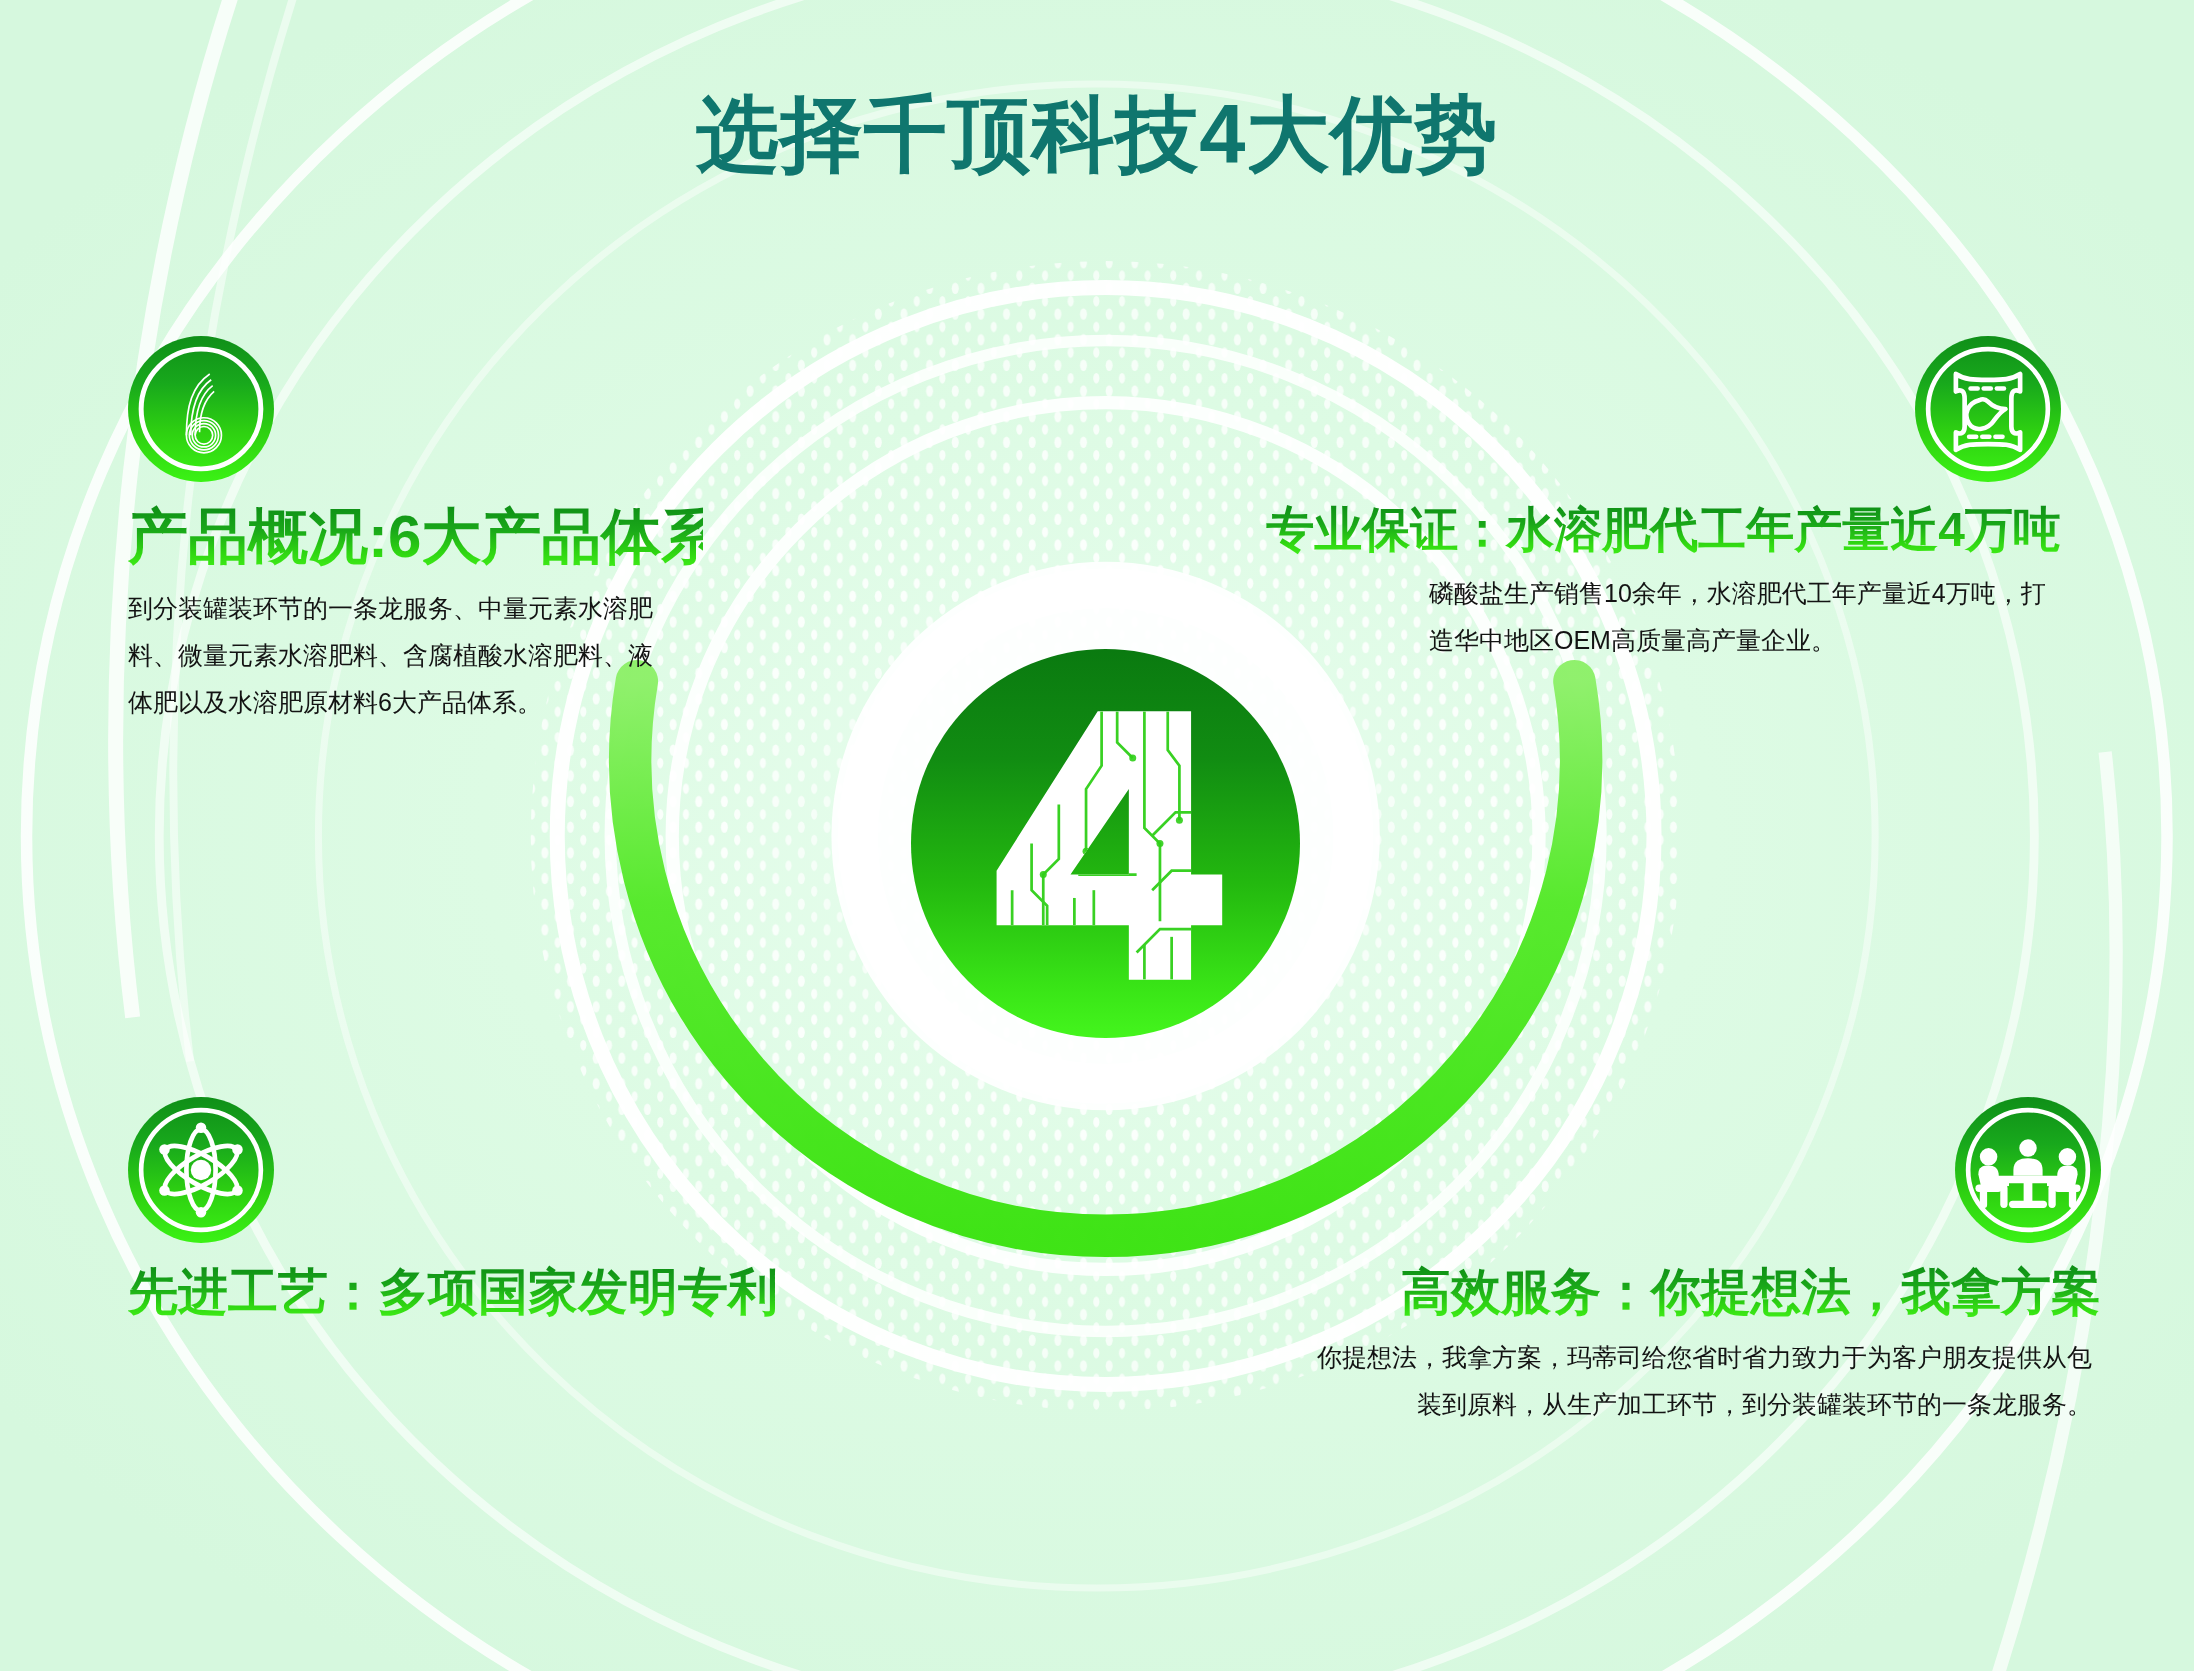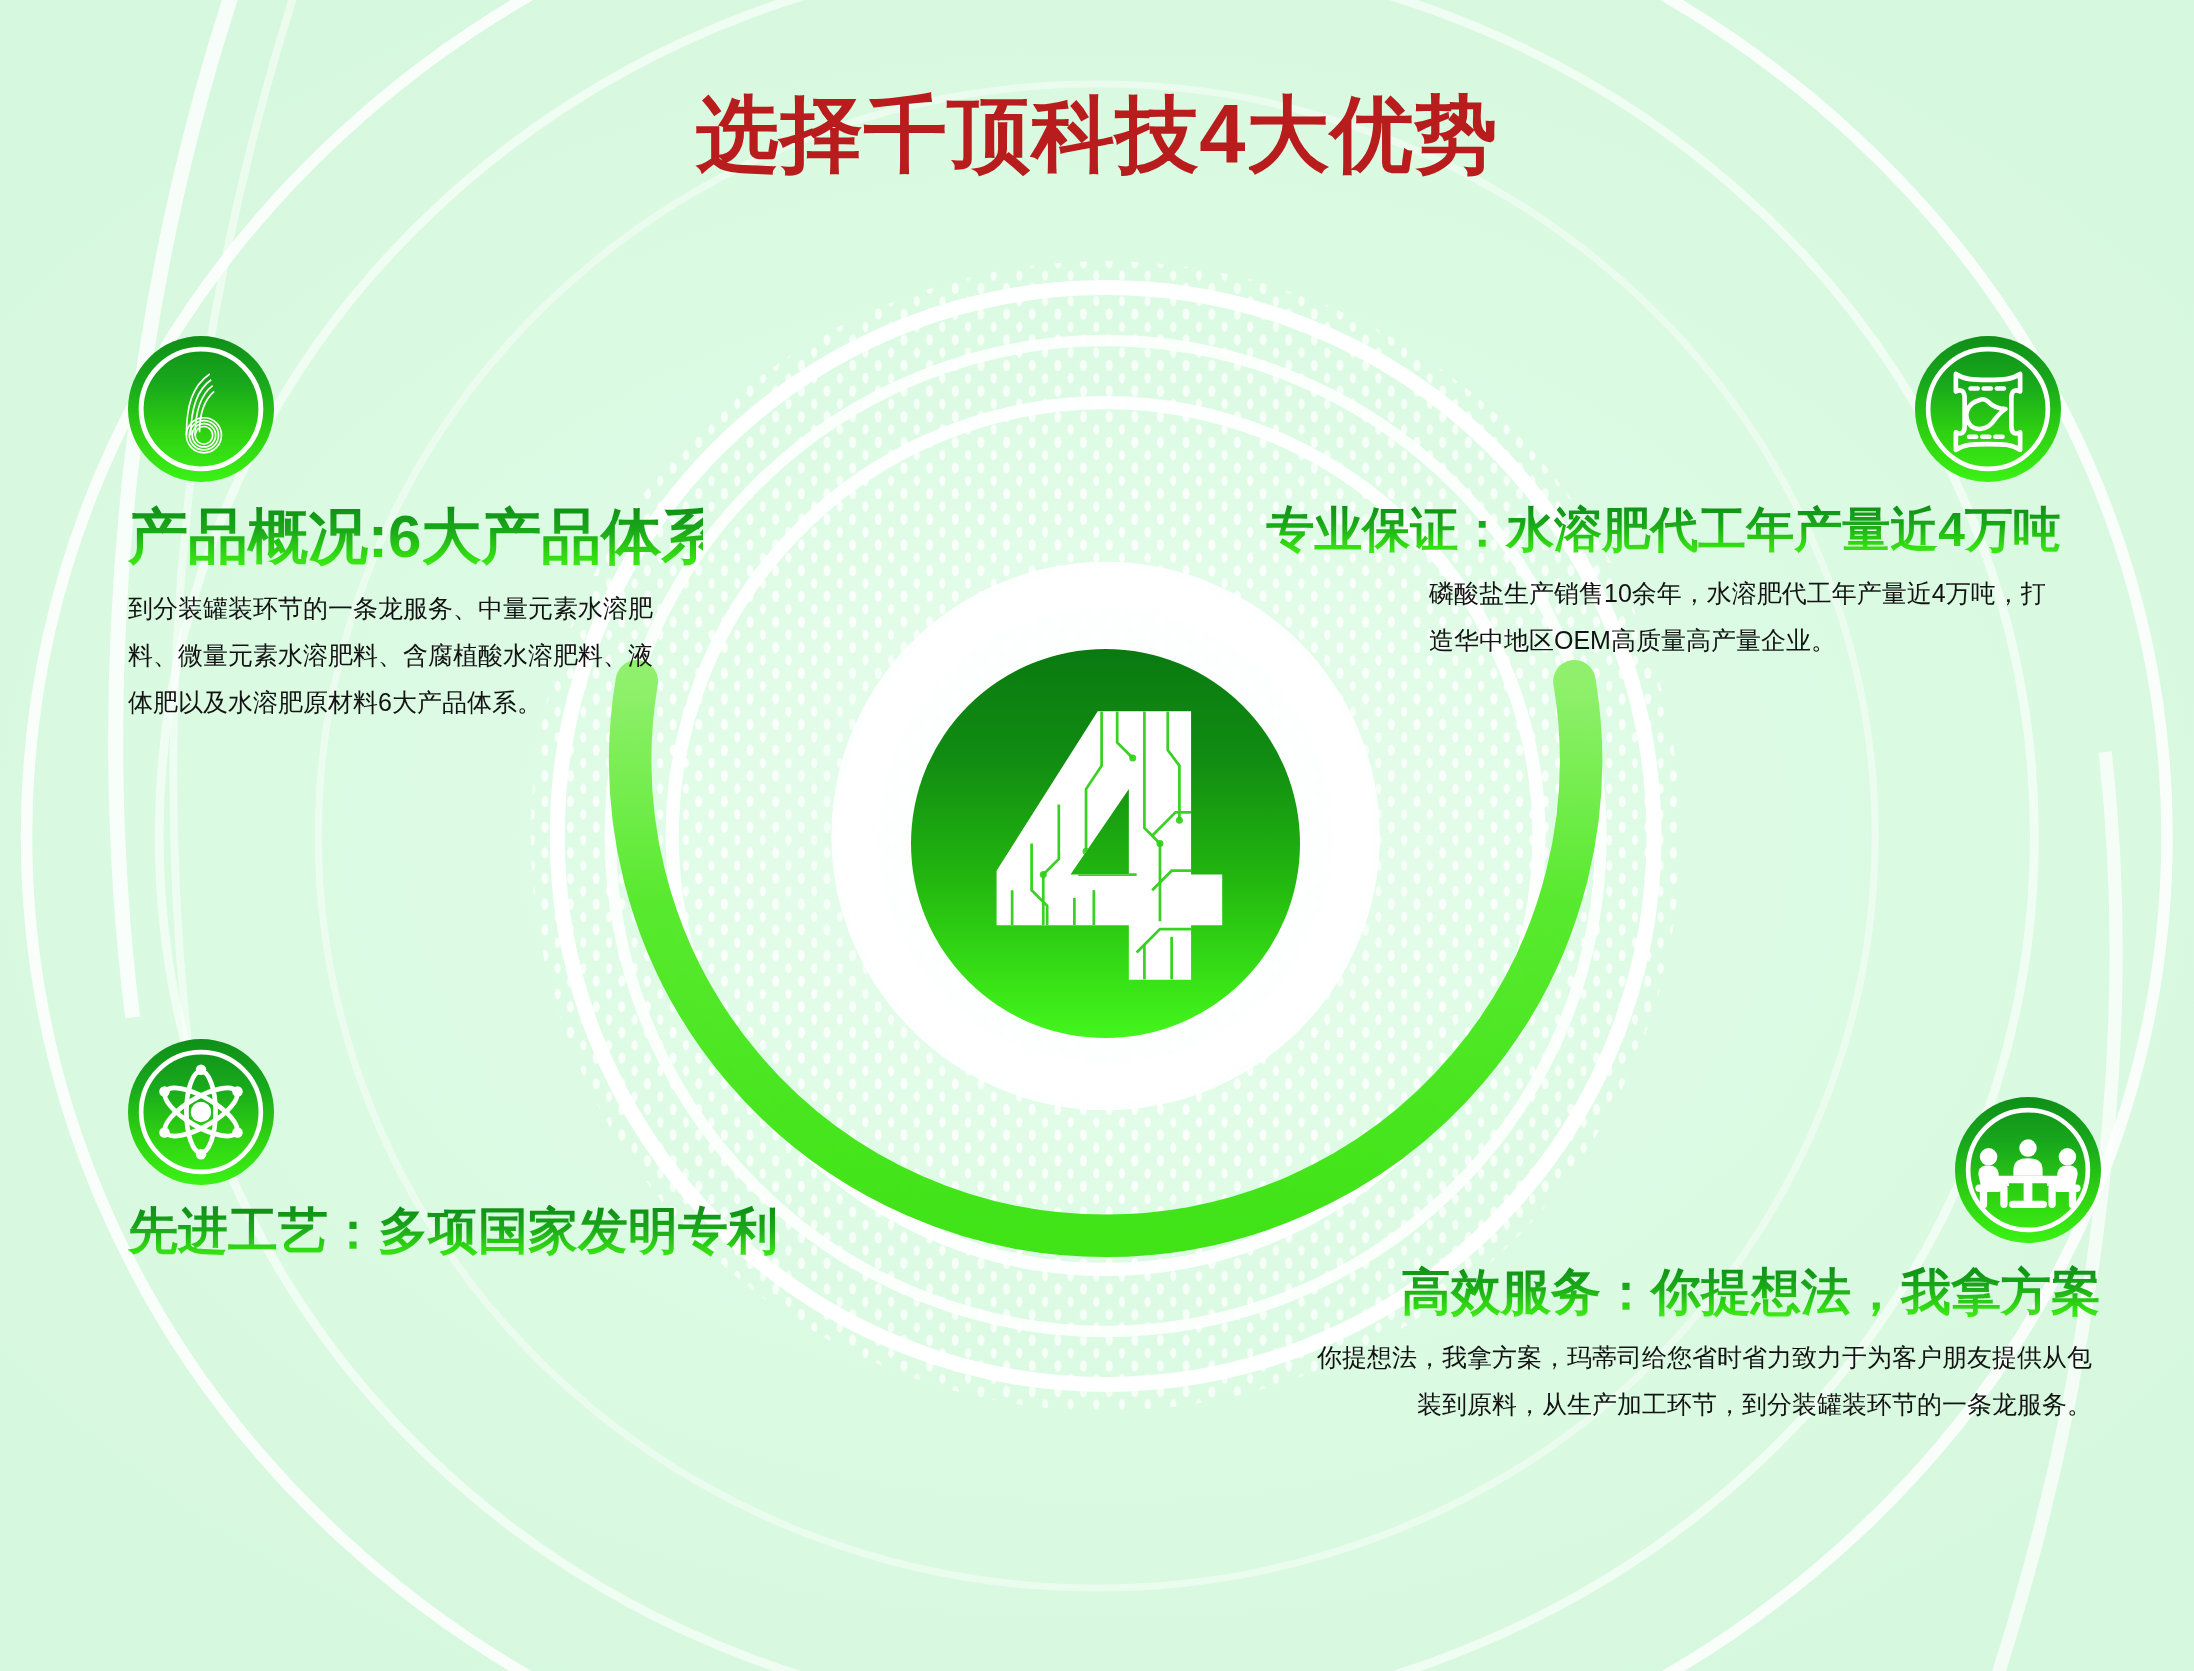--- a/index.html
+++ b/index.html
@@ -33,32 +33,32 @@
   
   .title {
     position: absolute;
     left: 0;
     right: 0;
     top: 91px;
     text-align: center;
     font-size: 83px;
     font-weight: 700;
     letter-spacing: 0.9px;
-    color: #b91c1c;
+    color: #0f766e;
     line-height: 1.05;
     white-space: nowrap;
   }
 
   
   .quad {
     position: absolute;
   }
   .quad-tl { left: 128px;  top: 336px;  width: 575px; }
   .quad-tr { left: 1145px; top: 336px;  width: 916px; text-align: right; }
-  .quad-bl { left: 128px;  top: 1039px; width: 752px; font-family: Liberation Mono, monospace; }
+  .quad-bl { left: 128px;  top: 1097px; width: 752px; }
   .quad-br { left: 1309px; top: 1097px; width: 792px; text-align: right; }
 
   .icon-wrap {
     width: 146px;
     height: 146px;
     position: relative;
   }
   .quad-tr .icon-wrap,
   .quad-br .icon-wrap { margin-left: auto; }
 

